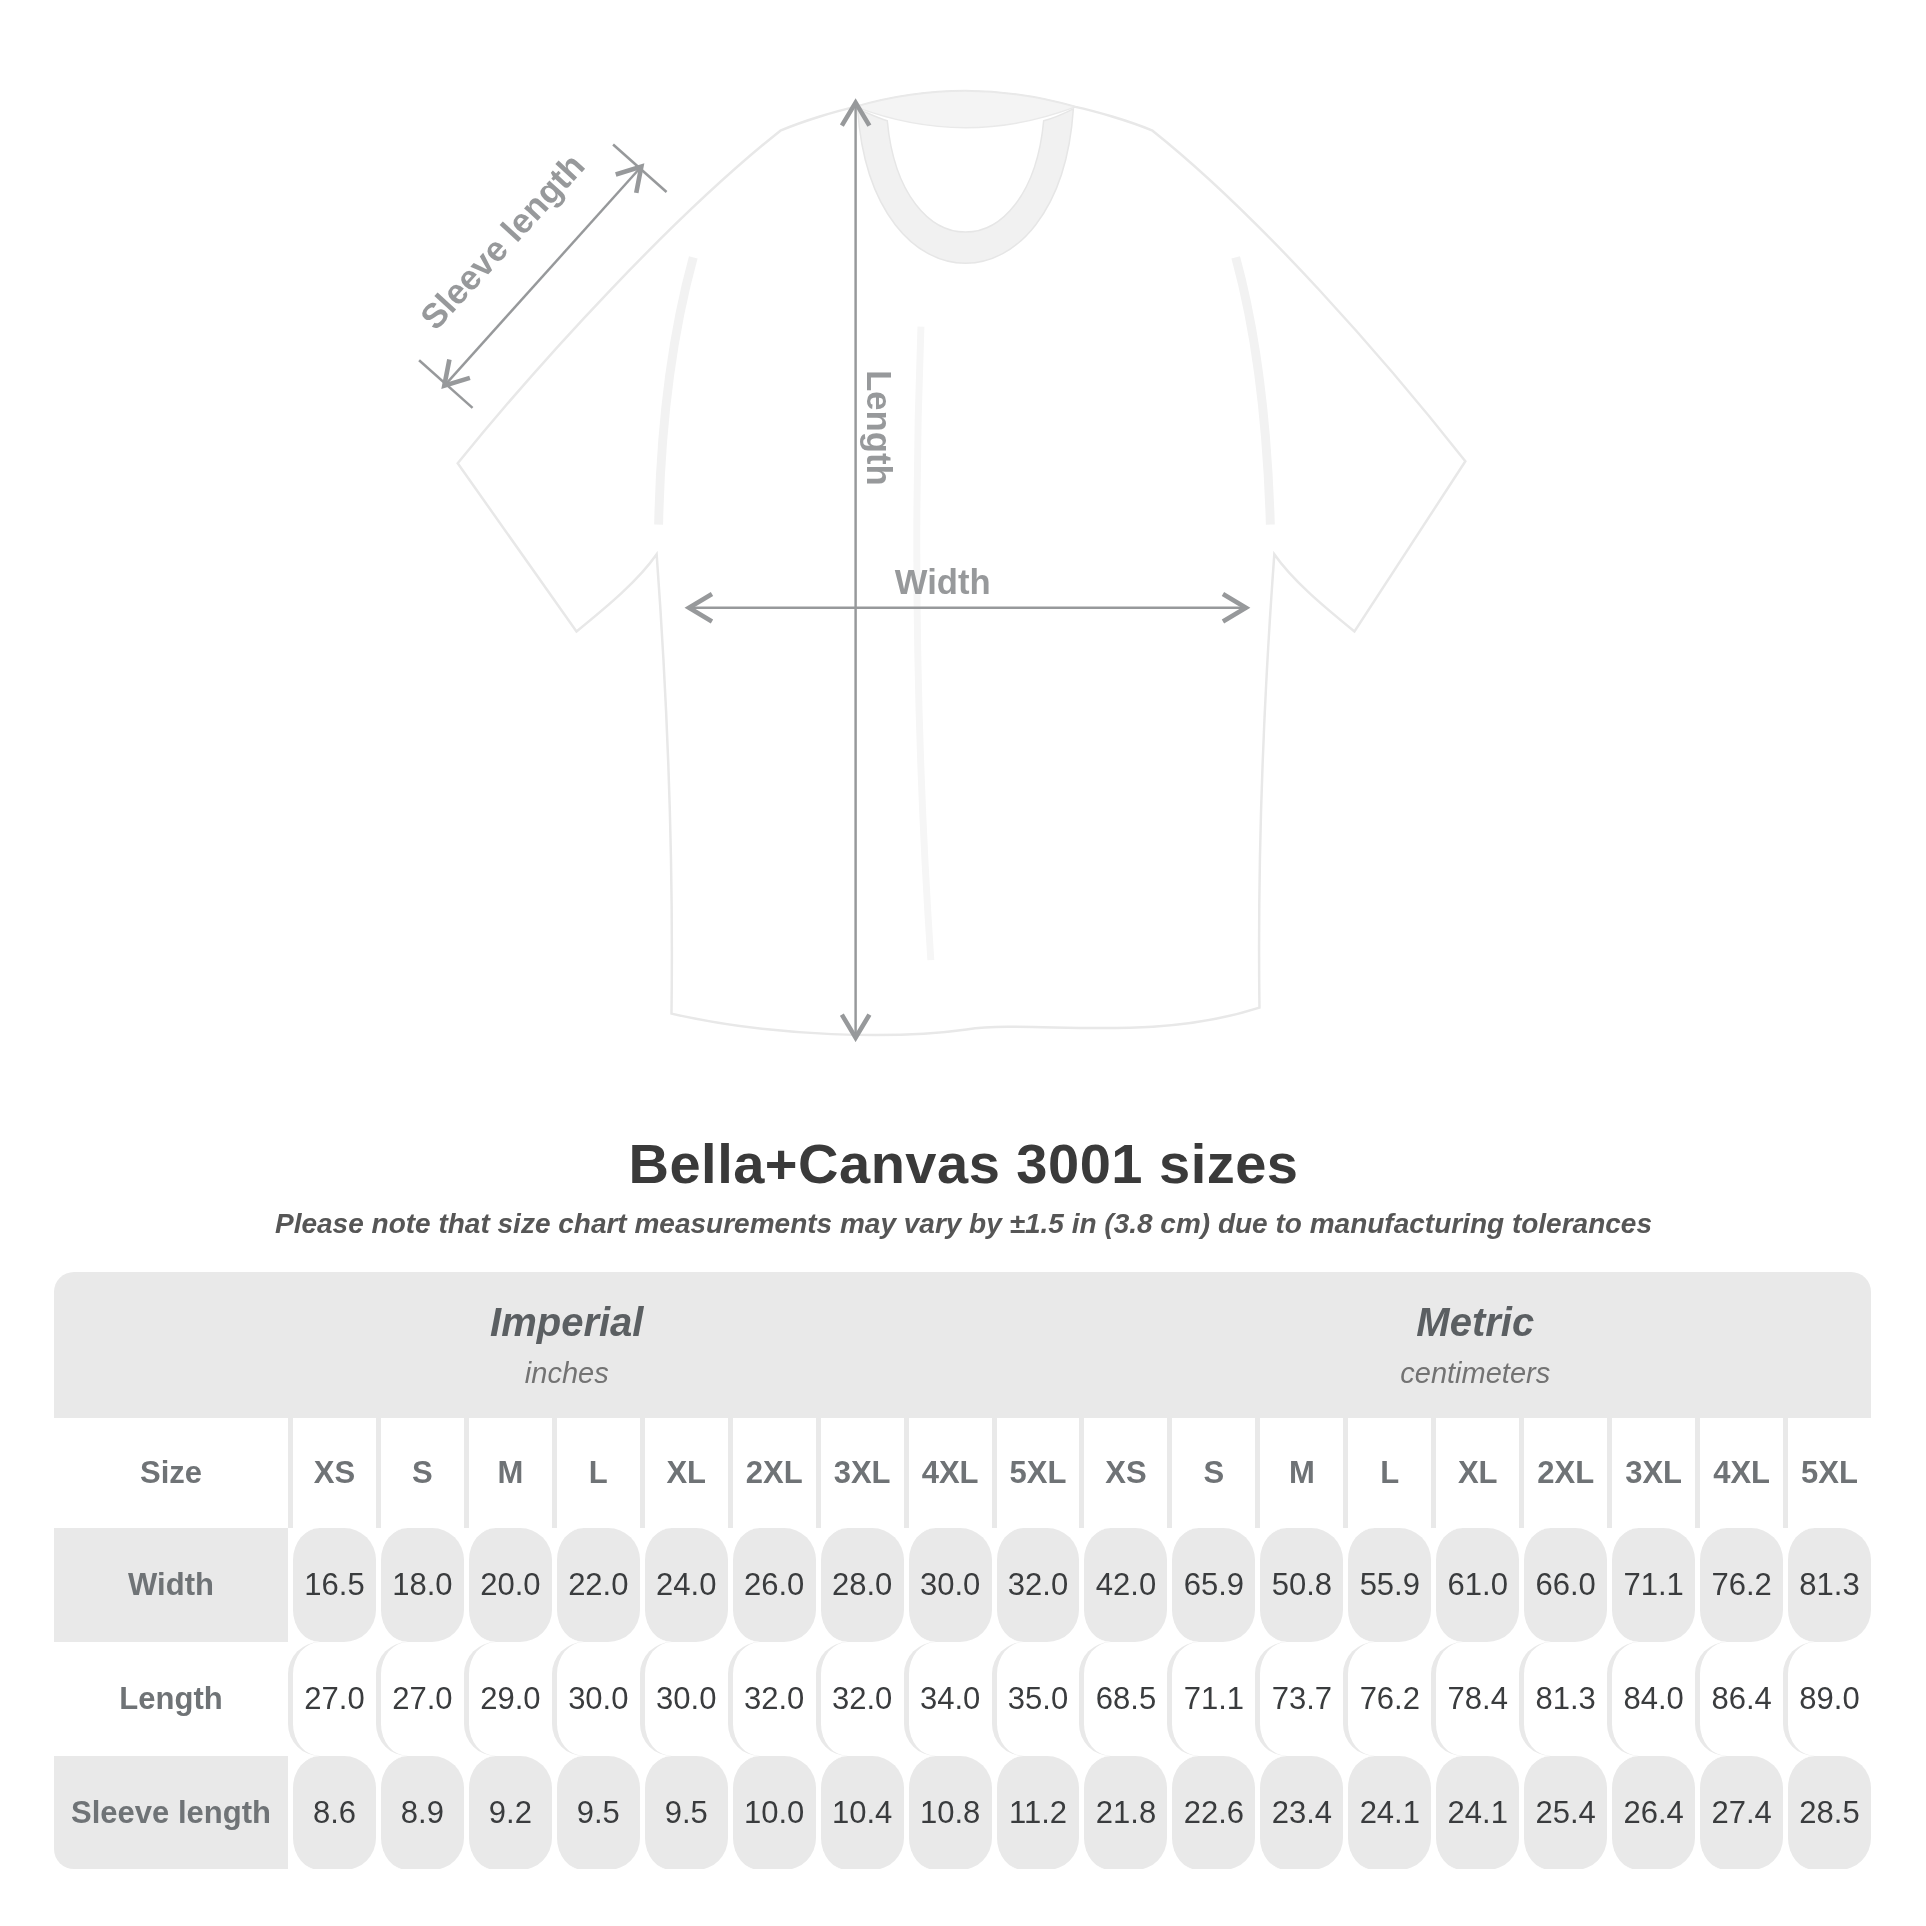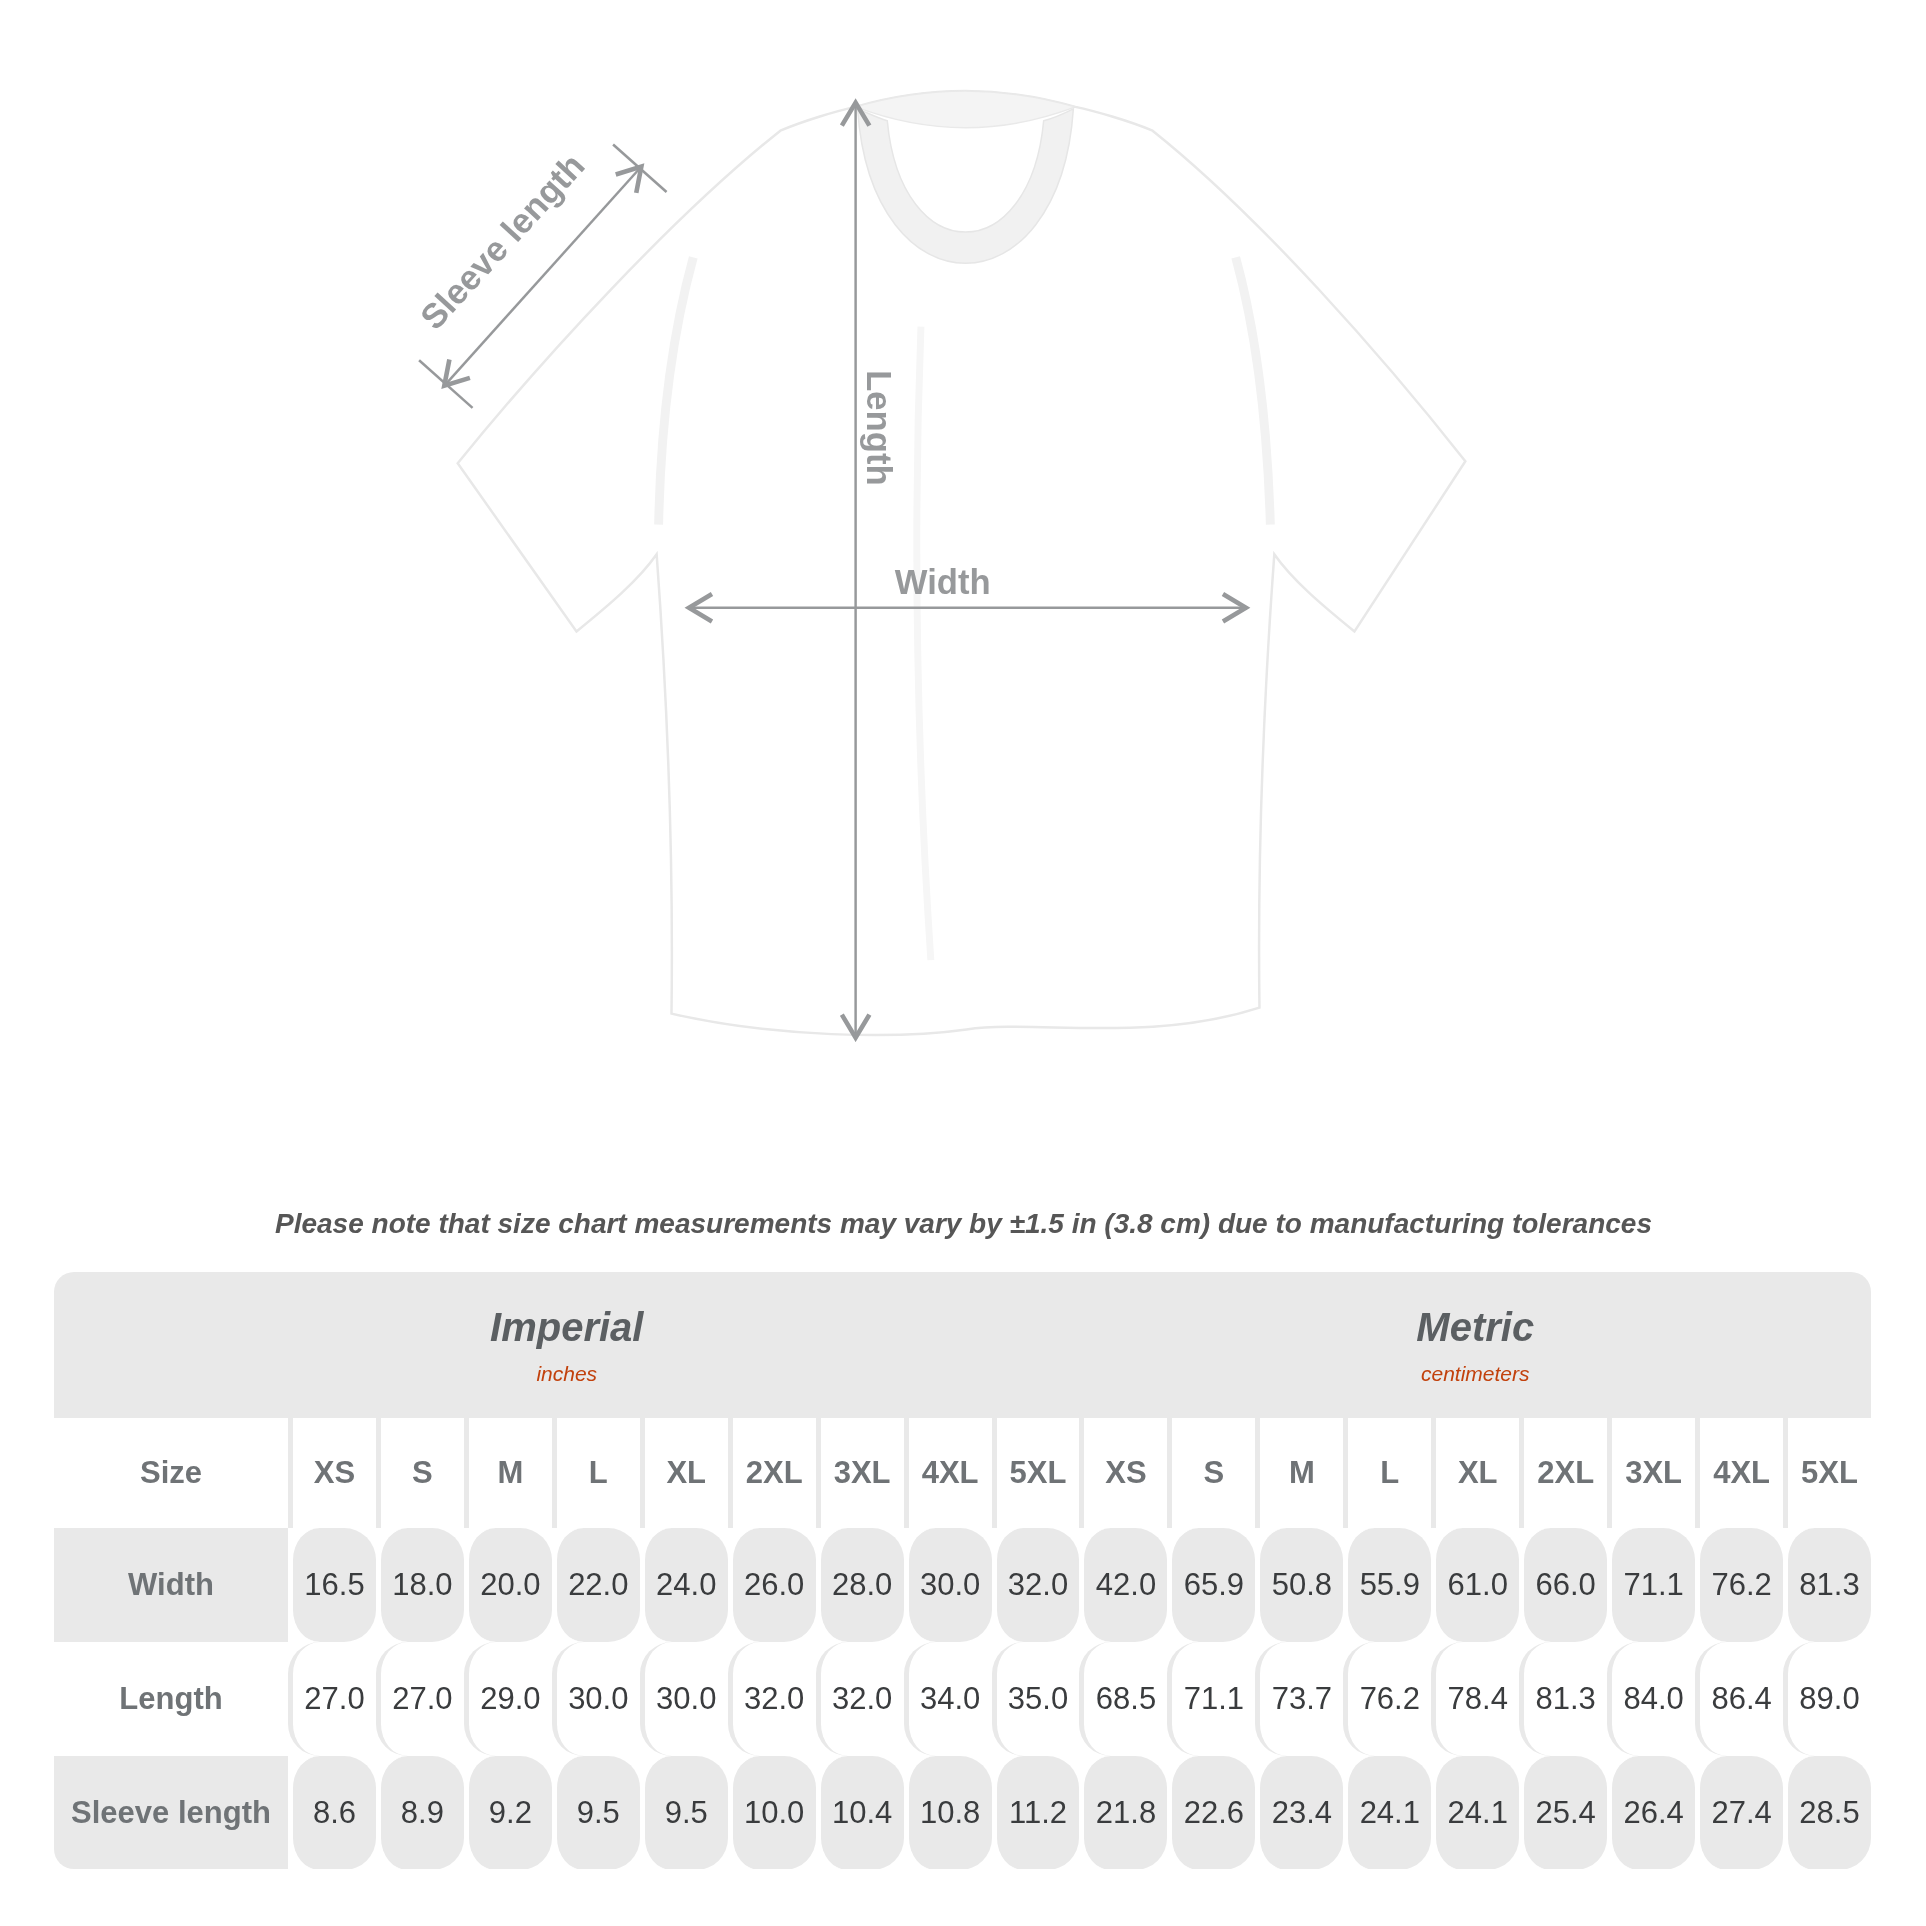--- a/index.html
+++ b/index.html
@@ -24,21 +24,21 @@
     display:grid;
     grid-template-columns:234px repeat(18, 1fr);
     grid-template-rows:146px 110px 114px 114px 114px;
     border-radius:20px;overflow:hidden;
   }
   .cell{display:flex;align-items:center;justify-content:center;}
   .band{background:#e9e9e9;flex-direction:column;}
   .band-imperial{grid-column:1/11;}
   .band-metric{grid-column:11/20;}
   .unit-name{font-size:40px;font-weight:bold;font-style:italic;color:#5b5f62;}
-  .unit-sub{font-size:21px;font-style:italic;color:#c2410c;margin-top:12px;}
+  .unit-sub{font-size:29px;font-style:italic;color:#737373;margin-top:12px;}
   .r-white{background:#ffffff;}
   .r-gray{background:#e9e9e9;}
   .sep-g{border-left:5px solid #e9e9e9;}
   .sep-w{border-left:5px solid #ffffff;}
   .hdr{font-size:31px;font-weight:bold;color:#6f7376;}
   .num{font-size:31px;color:#3a3c3e;border-radius:32px;}
 </style>
 </head>
 <body>
 
@@ -86,20 +86,21 @@
 
     <line x1="698" y1="614" x2="1256" y2="614" stroke="#97999b" stroke-width="2.5" marker-start="url(#arwStart)" marker-end="url(#arwEnd)"></line>
     <text x="952" y="600" text-anchor="middle" font-size="35" font-weight="bold" fill="#97999b">Width</text>
 
     <line x1="450" y1="388" x2="646" y2="170" stroke="#97999b" stroke-width="2.5" marker-start="url(#arwStart)" marker-end="url(#arwEnd)"></line>
     <line x1="423" y1="364" x2="477" y2="412" stroke="#97999b" stroke-width="2.5"></line>
     <line x1="619" y1="146" x2="673" y2="194" stroke="#97999b" stroke-width="2.5"></line>
     <text transform="translate(516 252) rotate(-47.5)" text-anchor="middle" font-size="35" font-weight="bold" fill="#97999b">Sleeve length</text>
   </svg>
 
+  <div class="chart-title">Bella+Canvas 3001 sizes</div>
   <div class="chart-subtitle">Please note that size chart measurements may vary by ±1.5 in (3.8 cm) due to manufacturing tolerances</div>
 
   <div class="size-table" id="table-grid">
     <div class="cell band band-imperial">
       <div class="unit-name">Imperial</div>
       <div class="unit-sub">inches</div>
     </div>
     <div class="cell band band-metric">
       <div class="unit-name">Metric</div>
       <div class="unit-sub">centimeters</div>

